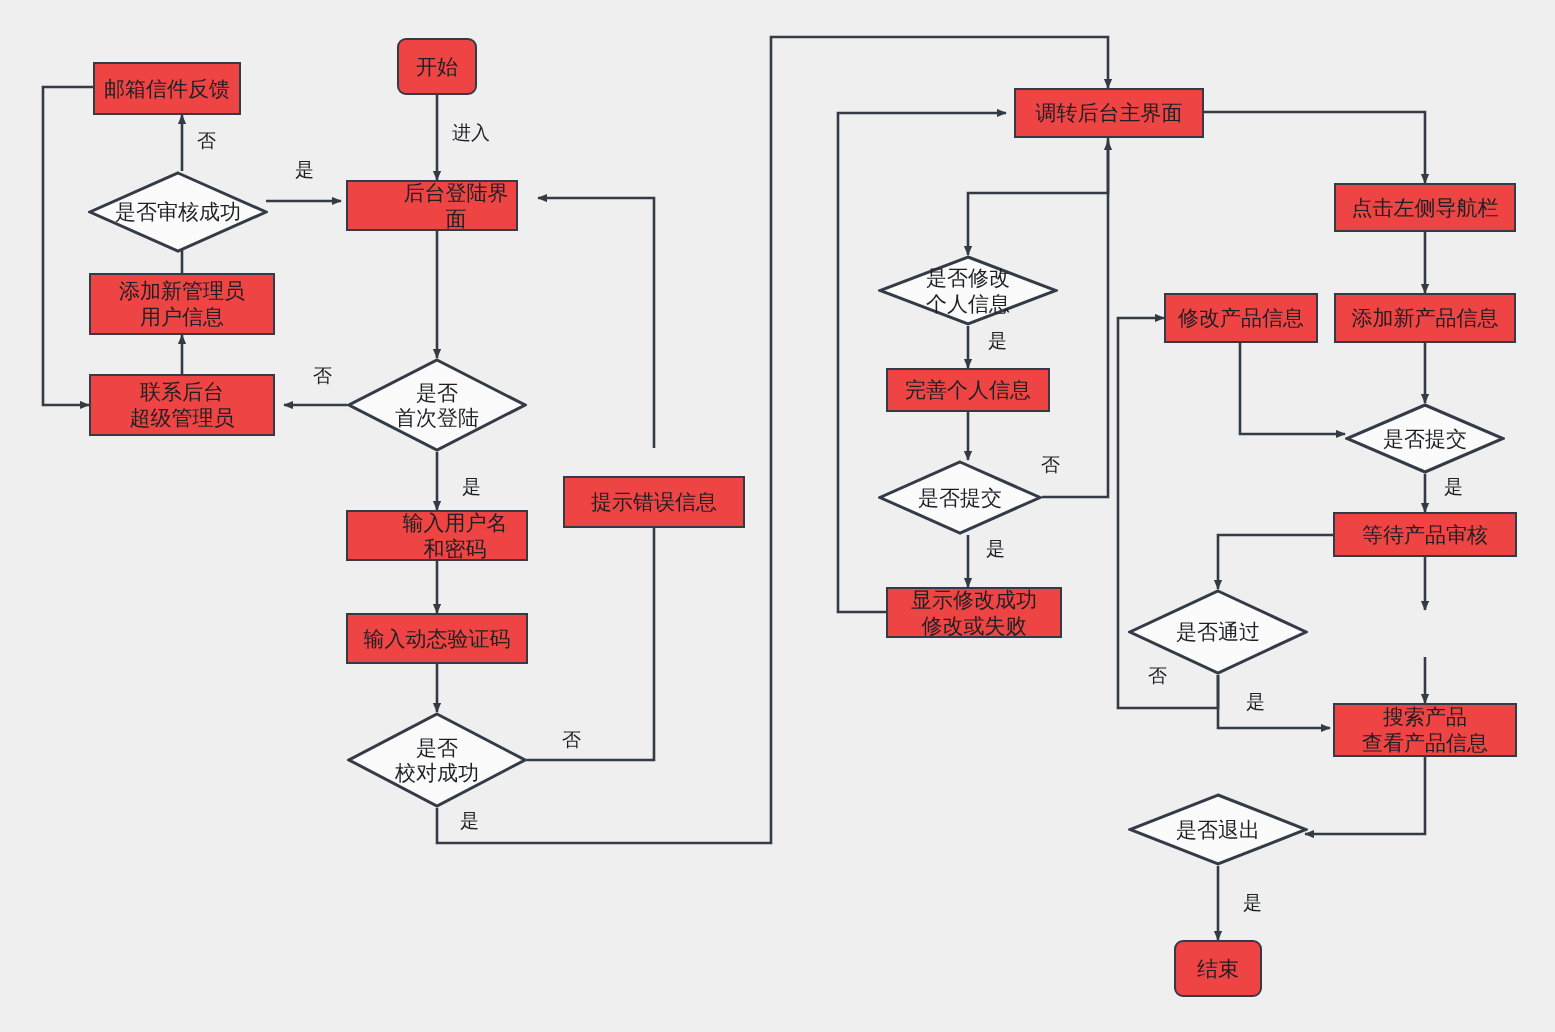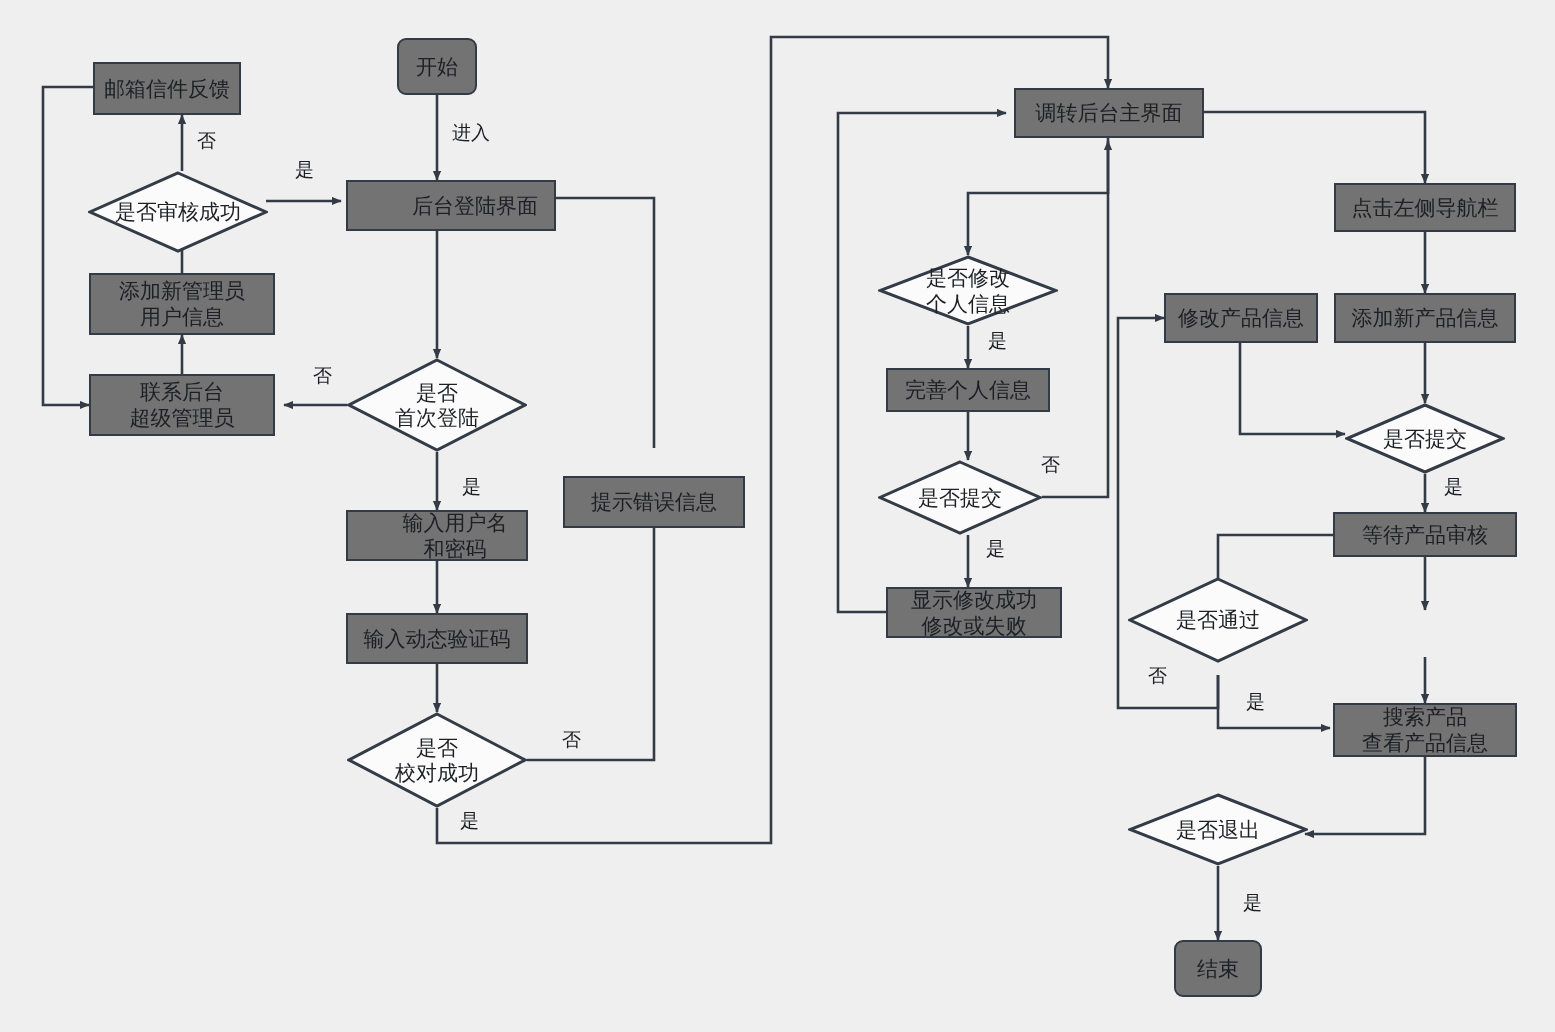--- a/index.html
+++ b/index.html
@@ -11,21 +11,21 @@
     overflow:hidden;
   }
   #chart-root{position:relative;width:1555px;height:1032px;}
   #wires{position:absolute;left:0;top:0;width:1555px;height:1032px;}
   .node{
     position:absolute;
     box-sizing:border-box;
     display:flex;align-items:center;justify-content:center;
     text-align:center;
     color:#1d1f24;
-    background:#737373;
+    background:#ef4444;
     border:2.5px solid #333b47;
     font-size:21px;
     line-height:1.22;
     white-space:pre-line;
     z-index:3;
   }
   .node.rounded{border-radius:9px;}
   .diamond{
     position:absolute;
     z-index:3;
@@ -122,21 +122,21 @@
       <path d="M1218,675 L1218,728 L1330,728"></path>
       
       <path d="M1425,757 L1425,834 L1305,834"></path>
        结束 --&gt;
       <path d="M1218,866 L1218,940"></path>
     </g>
   </svg>
 
   <div class="node rounded" style="left:397px;top:38px;width:80px;height:57px;">开始</div>
 
-  <div class="node" style="left:346px;top:180px;width:210px;height:51px;padding-left:48px;">后台登陆界面</div>
+  <div class="node" style="left:346px;top:180px;width:172px;height:51px;padding-left:48px;">后台登陆界面</div>
 
   <div class="diamond" style="left:347px;top:358px;width:180px;height:94px;">
     <svg width="180" height="94" viewBox="0 0 180 94">
       <polygon points="90,2 178,47 90,92 2,47" fill="#fbfbfb" stroke="#333b47" stroke-width="3"></polygon>
     </svg>
     <div class="dlabel">是否
 首次登陆</div>
   </div>
 
   <div class="node" style="left:89px;top:374px;width:186px;height:62px;">联系后台
@@ -200,21 +200,21 @@
   <div class="diamond" style="left:1345px;top:403px;width:160px;height:71px;">
     <svg width="160" height="71" viewBox="0 0 160 71">
       <polygon points="80,2 158,35.5 80,69 2,35.5" fill="#fbfbfb" stroke="#333b47" stroke-width="3"></polygon>
     </svg>
     <div class="dlabel">是否提交</div>
   </div>
 
   <div class="node" style="left:1333px;top:512px;width:184px;height:45px;">等待产品审核</div>
 
 
-  <div class="diamond" style="left:1128px;top:577px;width:180px;height:86px;">
+  <div class="diamond" style="left:1128px;top:589px;width:180px;height:86px;">
     <svg width="180" height="86" viewBox="0 0 180 86">
       <polygon points="90,2 178,43 90,84 2,43" fill="#fbfbfb" stroke="#333b47" stroke-width="3"></polygon>
     </svg>
     <div class="dlabel">是否通过</div>
   </div>
 
   <div class="node" style="left:1333px;top:703px;width:184px;height:54px;">搜索产品
 查看产品信息</div>
 
   <div class="diamond" style="left:1128px;top:793px;width:180px;height:73px;">

